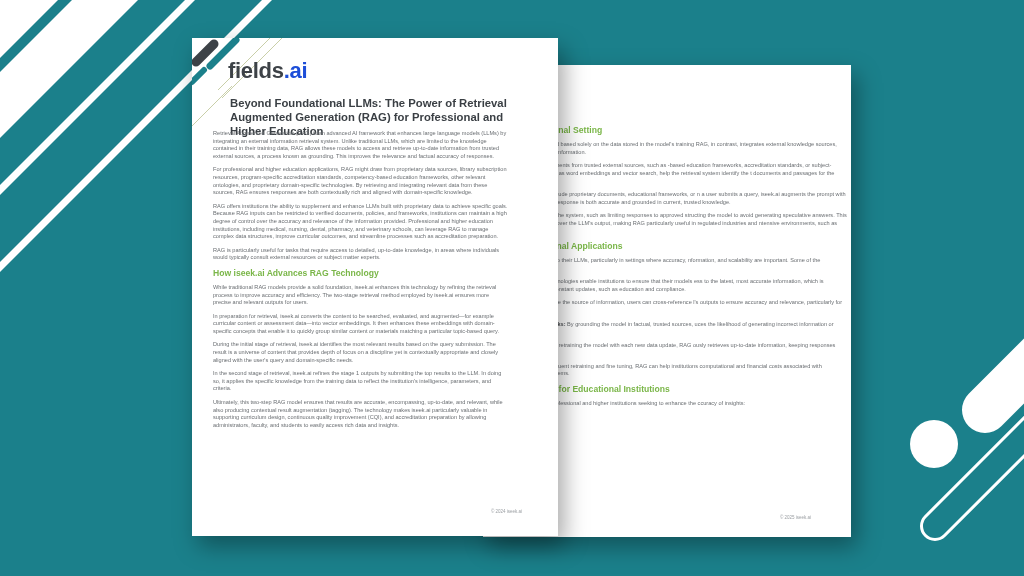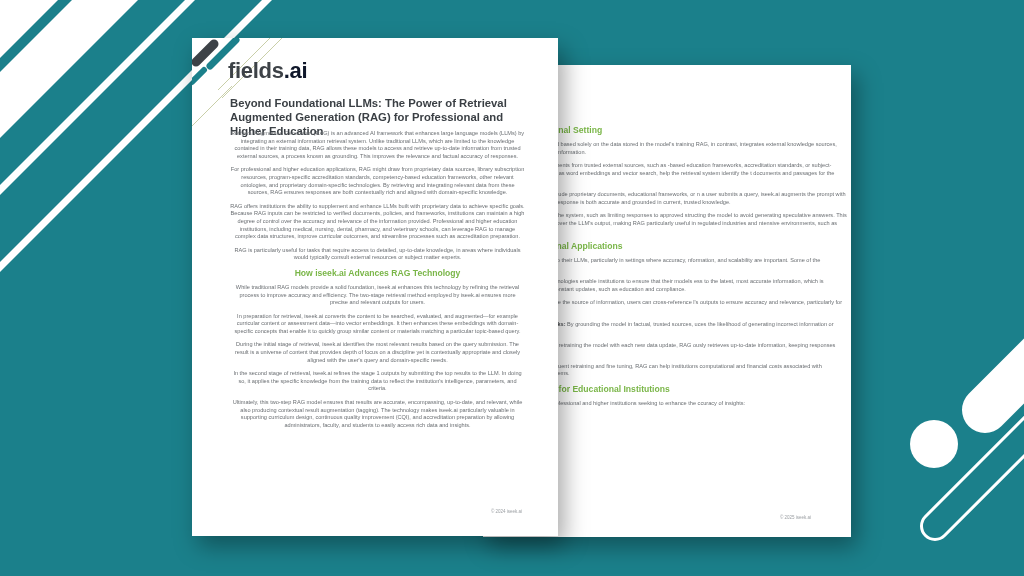--- a/index.html
+++ b/index.html
@@ -21,37 +21,37 @@
   #page1 { left: 192px; top: 38px; width: 366px; height: 498px; z-index: 2; }
 
   .logo {
     position: absolute;
     font-family: "Liberation Sans", sans-serif;
     font-weight: bold;
     font-size: 22px;
     color: #3d4247;
     letter-spacing: -0.3px;
   }
-  .logo .dot-ai { color: #0f172a; }
+  .logo .dot-ai { color: #1d4ed8; }
   #page1 .logo { left: 36px; top: 20px; }
   #page2 .logo { left: 6px; top: 13px; }
 
   .doc-title {
     position: absolute;
     left: 38px; top: 58px; width: 310px;
     font-size: 11.3px; font-weight: bold; color: #3a3f44;
     line-height: 14px;
   }
   .body-col {
     position: absolute;
     font-size: 5.6px;
     line-height: 7.6px;
     color: #6a6e72;
   }
-  #page1 .body-col { left: 38px; top: 92px; width: 295px; text-align: center; }
+  #page1 .body-col { left: 21px; top: 92px; width: 295px; }
   #page2 .body-col { left: 66px; top: 57px; width: 300px; }
   .para { margin-bottom: 6px; }
   .h2 {
     font-size: 8.6px; font-weight: bold; color: #7ab648;
     line-height: 11px; margin: 3px 0 5px 0;
   }
   .lead { font-weight: bold; color: #4b4f53; }
   .footer {
     position: absolute;
     font-size: 4.5px; color: #9a9ea2;

